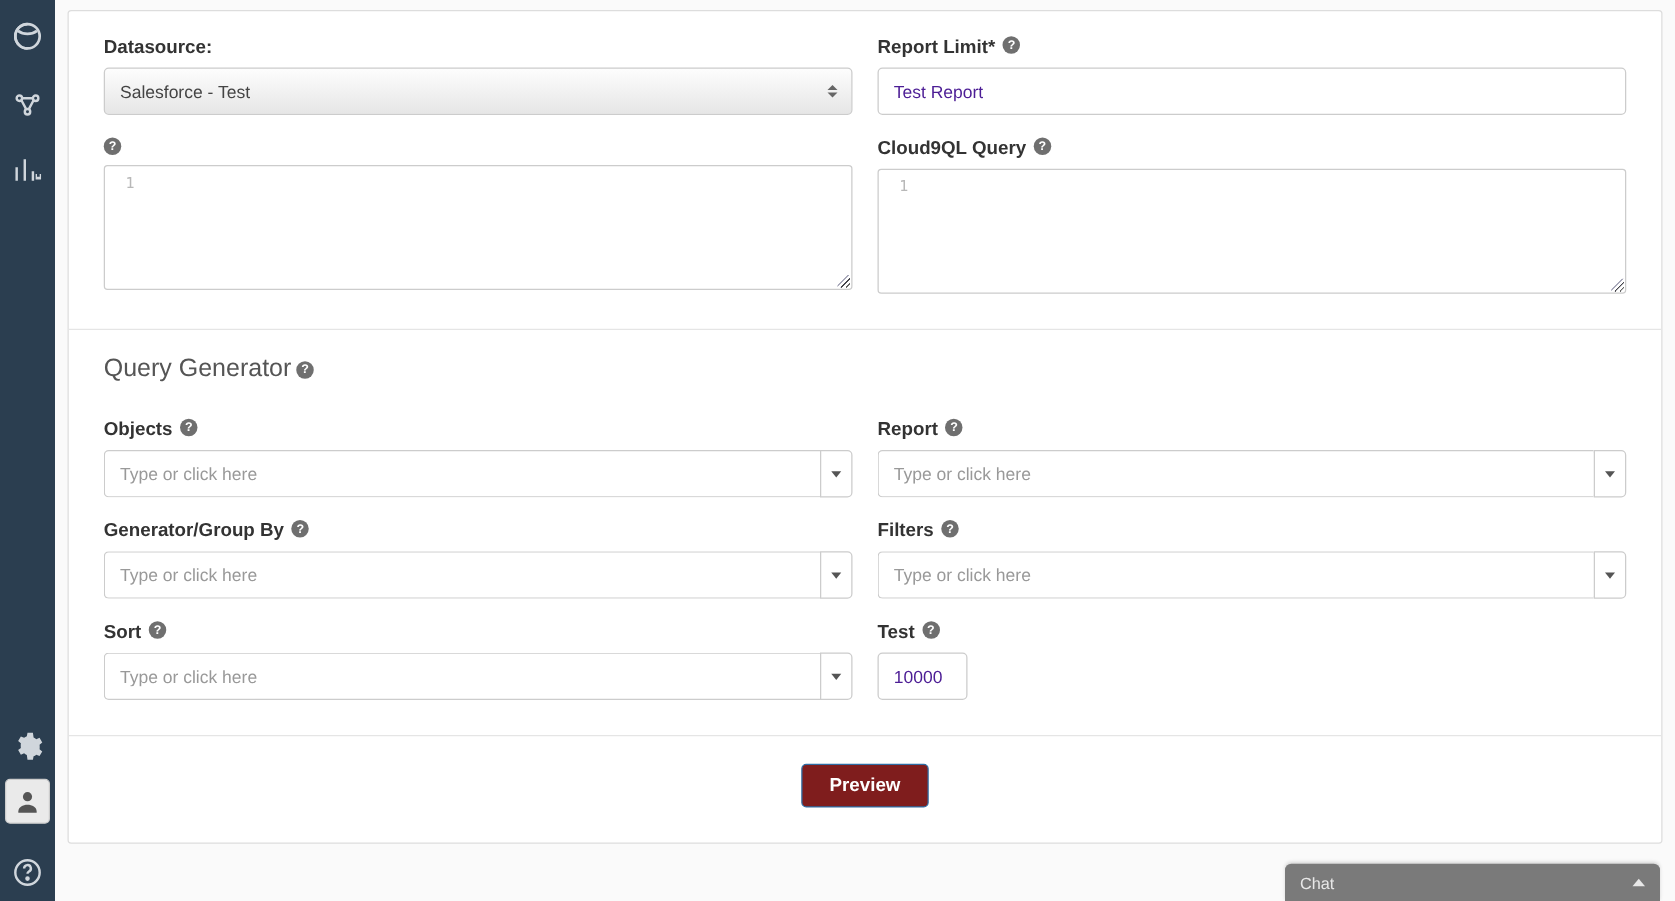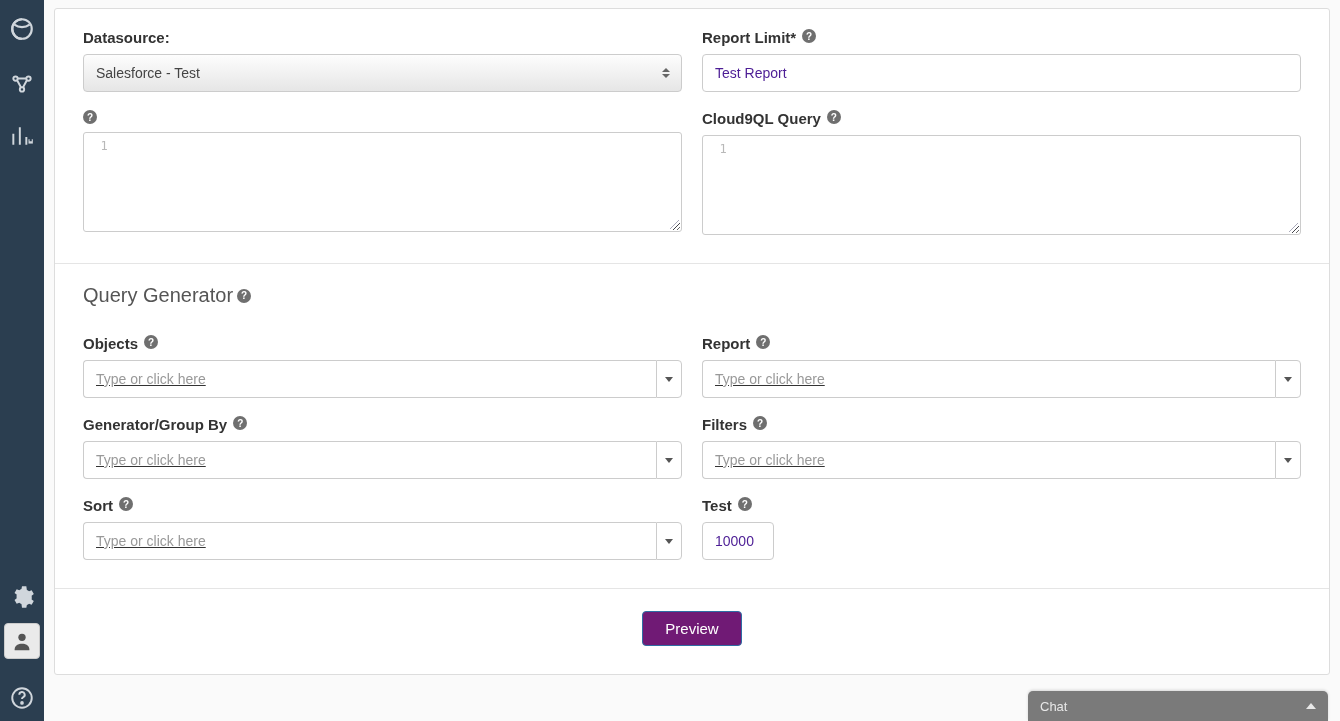--- a/index.html
+++ b/index.html
@@ -169,21 +169,20 @@
     color: #555;
     margin-bottom: 28px;
     display: flex;
     align-items: center;
     gap: 4px;
   }
 
   .combo {
     display: flex;
     width: 100%;
-    text-decoration: underline;
   }
   .combo-input {
     flex: 1;
     height: 38px;
     border: 1px solid #ccc;
     border-right: none;
     border-radius: 4px 0 0 4px;
     padding: 0 12px;
     font-size: 14px;
     color: #555;
@@ -210,25 +209,25 @@
 
   .limit-input { width: 72px; }
 
   .preview-row {
     padding: 22px 0 28px 0;
     display: flex;
     justify-content: center;
     border-top: 1px solid #e5e5e5;
   }
   .btn-primary {
-    background: #701a75;
+    background: #7f1d1d;
     border: 1px solid #2e6da4;
     color: #fff;
     font-size: 15px;
-    font-weight: 400;
+    font-weight: 700;
     padding: 8px 22px;
     border-radius: 4px;
     cursor: pointer;
   }
 
   .chat-bar {
     position: absolute;
     right: 12px;
     bottom: 0;
     width: 300px;

